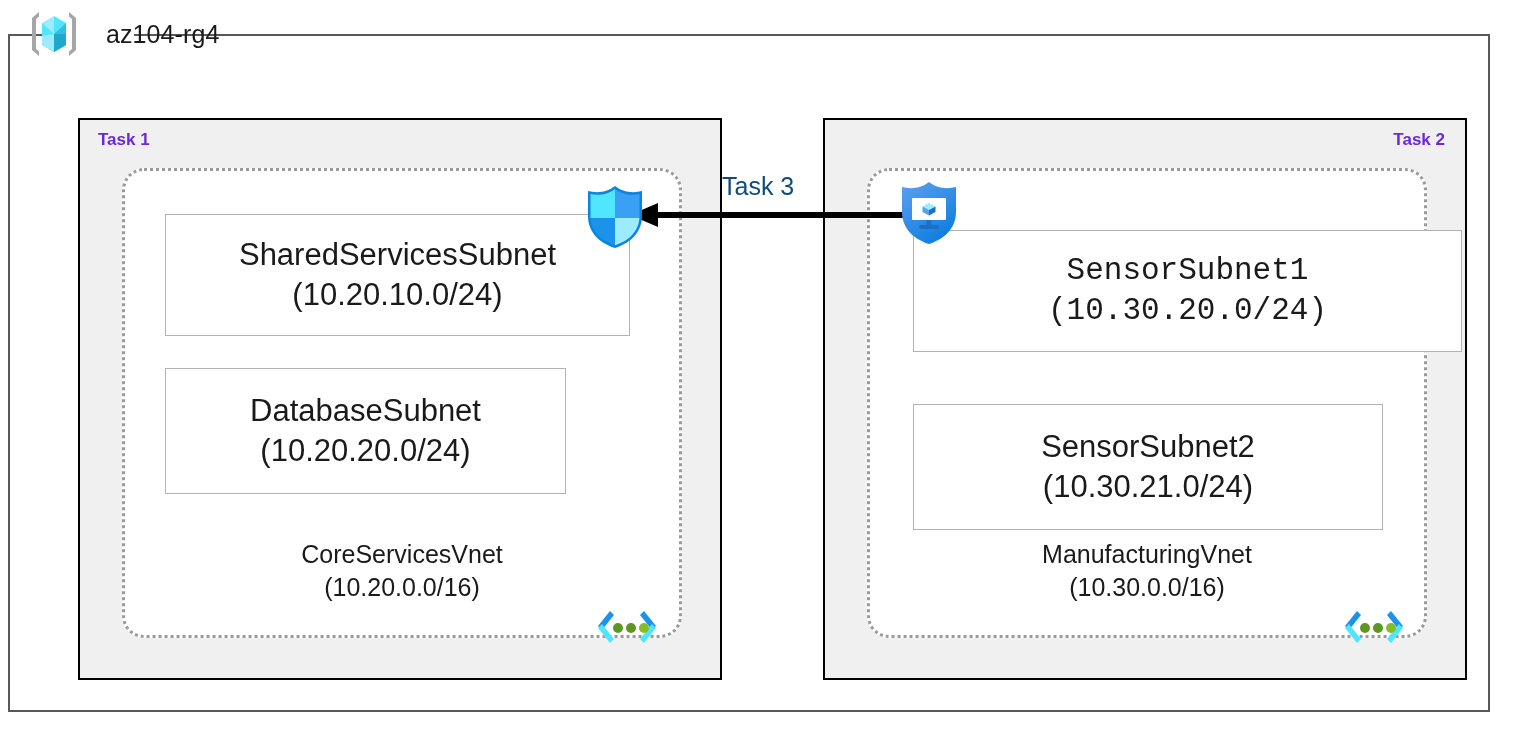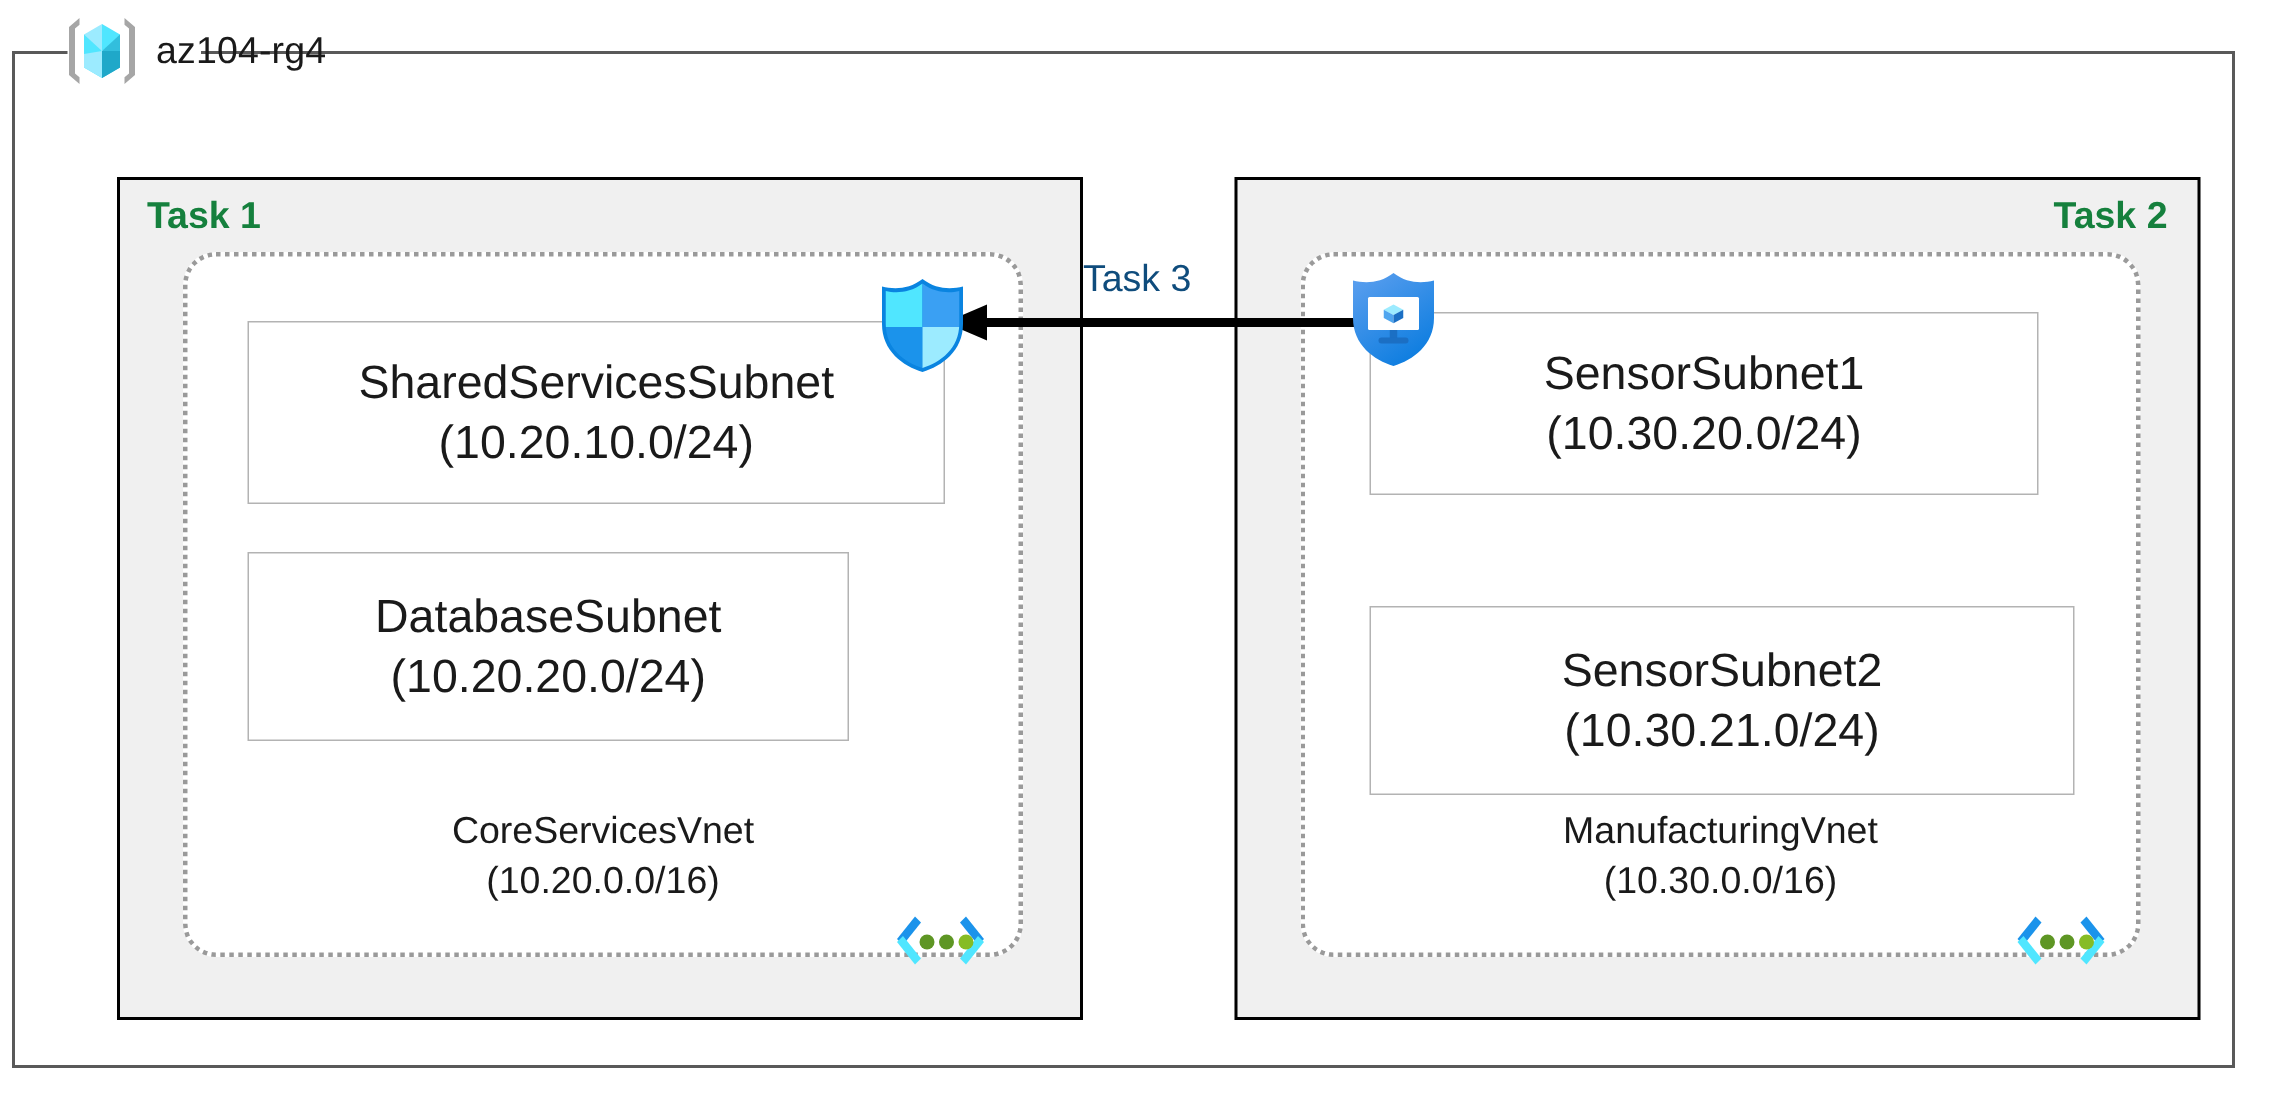--- a/index.html
+++ b/index.html
@@ -12,43 +12,43 @@
   
   #rg-boundary{position:absolute;left:8px;top:34px;width:1482px;height:678px;}
   .rg-edge{position:absolute;background:#595959;}
   .rg-left  {left:0;top:0;width:2px;height:678px;}
   .rg-bottom{left:0;top:676px;width:1482px;height:2px;}
   .rg-right {left:1480px;top:0;width:2px;height:678px;}
   .rg-top-l {left:0;top:0;width:37px;height:2px;}
   .rg-top-r {left:126px;top:0;width:1356px;height:2px;}
 
   
-  #rg-header{position:absolute;left:40px;top:2px;height:64px;display:flex;align-items:center;gap:8px;}
+  #rg-header{position:absolute;left:26px;top:2px;height:64px;display:flex;align-items:center;gap:24px;}
   #rg-title{font-size:25px;color:#1a1a1a;letter-spacing:.1px;white-space:nowrap;}
 
   
   .task-box{position:absolute;background:#f0f0f0;border:2px solid #000000;box-sizing:border-box;}
   #task1-box{left:78px;top:118px;width:644px;height:562px;}
   #task2-box{left:823px;top:118px;width:644px;height:562px;}
-  .task-label{position:absolute;top:10px;font-size:25px;font-weight:bold;color:#15803d;white-space:nowrap;}
+  .task-label{position:absolute;top:10px;font-size:17px;font-weight:bold;color:#6d28d9;white-space:nowrap;}
   #task1-label{left:18px;}
   #task2-label{right:20px;}
 
   
   .vnet{position:absolute;background:#ffffff;border:3px dotted #9a9a9a;border-radius:22px;box-sizing:border-box;}
   #vnet1{left:122px;top:168px;width:560px;height:470px;}
   #vnet2{left:867px;top:168px;width:560px;height:470px;}
 
   
   .subnet{position:absolute;background:#ffffff;border:1px solid #b3b3b3;box-sizing:border-box;
           display:flex;flex-direction:column;align-items:center;justify-content:center;}
   .subnet-name,.subnet-cidr{font-size:31px;color:#1a1a1a;line-height:1.28;white-space:nowrap;}
   #subnet-a1{left:165px;top:214px;width:465px;height:122px;}
   #subnet-a2{left:165px;top:368px;width:401px;height:126px;}
-  #subnet-b1{left:913px;top:208px;width:446px;height:122px;}
+  #subnet-b1{left:913px;top:230px;width:549px;height:122px;font-family:Liberation Mono, monospace;}
   #subnet-b2{left:913px;top:368px;width:470px;height:126px;margin-top:36px;}
 
   
   .vnet-caption{position:absolute;text-align:center;}
   .vnet-caption .vnet-name,.vnet-caption .vnet-cidr{font-size:25px;color:#1a1a1a;line-height:1.3;white-space:nowrap;}
   #vnet1-caption{left:122px;top:538px;width:560px;}
   #vnet2-caption{left:867px;top:538px;width:560px;}
 
   
   .icon-abs{position:absolute;}

